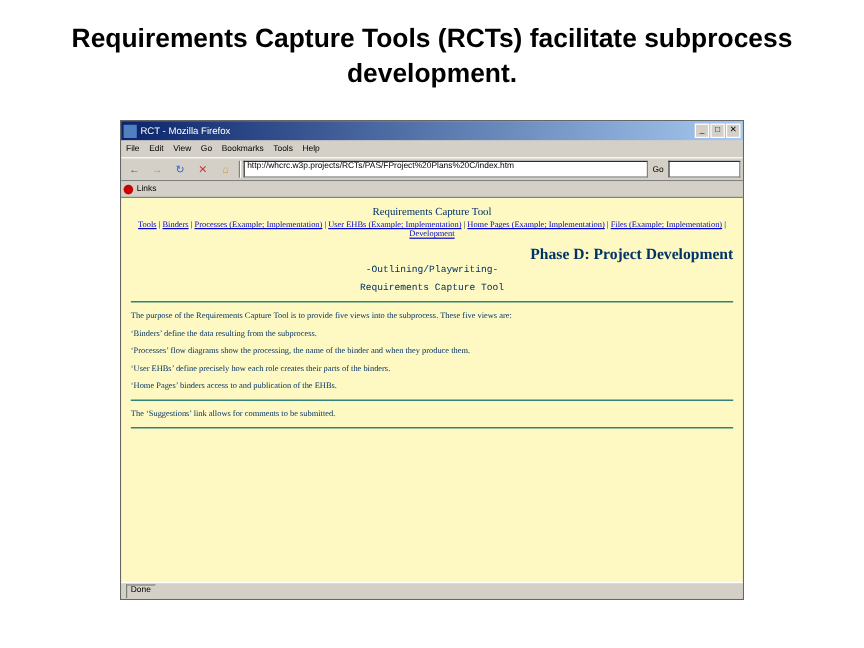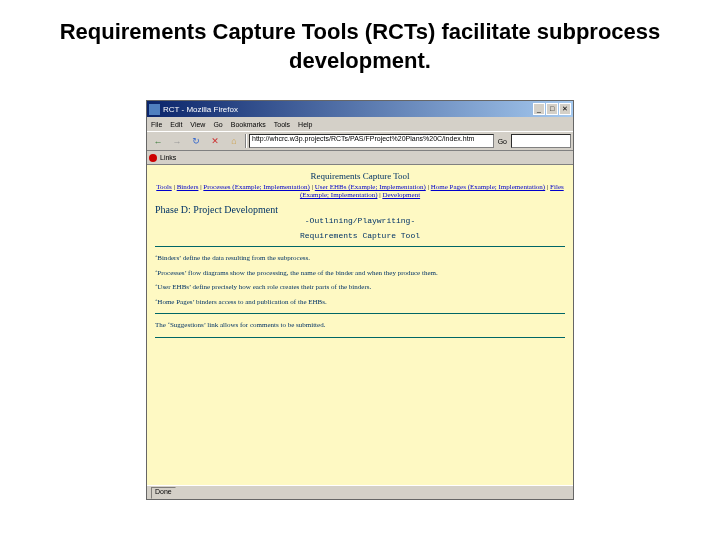--- a/index.html
+++ b/index.html
@@ -1,35 +1,35 @@
 <!DOCTYPE html>
 <html><head>
 <meta charset="utf-8">
 <style>
 * { margin: 0; padding: 0; box-sizing: border-box; }
 body { width: 720px; height: 540px; background: #fff; font-family: Arial, sans-serif; }
 .slide-title { font-size: 22px; font-weight: bold; text-align: center; padding: 18px 30px 10px 30px; line-height: 1.3; }
-.browser-window { width: 428px; margin: 15px auto 0; border: 1px solid #666; background: #d4d0c8; }
+.browser-window { width: 520px; margin: 15px auto 0; border: 1px solid #666; background: #d4d0c8; }
 .title-bar { height: 16px; background: linear-gradient(to right, #0a246a, #a6caf0); display: flex; align-items: center; padding: 0 2px; }
 .title-bar-icon { width: 11px; height: 11px; background: #5080c0; margin-right: 3px; }
 .title-bar-text { color: #fff; font-size: 8px; flex: 1; }
 .window-controls { display: flex; gap: 1px; }
 .window-btn { width: 12px; height: 12px; background: #d4d0c8; border: 1px solid #fff; font-size: 7px; text-align: center; line-height: 10px; }
 .menu-bar { height: 14px; background: #d4d0c8; display: flex; align-items: center; padding: 0 4px; font-size: 7px; gap: 8px; }
 .toolbar { height: 20px; background: #d4d0c8; border-top: 1px solid #fff; border-bottom: 1px solid #808080; display: flex; align-items: center; padding: 0 2px; gap: 1px; }
 .tool-btn { width: 18px; height: 16px; border: 1px solid #d4d0c8; display: flex; align-items: center; justify-content: center; font-size: 9px; }
 .tool-sep { width: 2px; height: 14px; border-left: 1px solid #808080; border-right: 1px solid #fff; margin: 0 1px; }
 .addr-input { flex: 1; height: 14px; background: #fff; border: 1px inset #808080; font-size: 7px; padding: 0 2px; }
 .link-bar { height: 14px; background: #d4d0c8; border-bottom: 1px solid #808080; display: flex; align-items: center; padding: 0 2px; gap: 3px; font-size: 7px; }
 .red-dot { width: 8px; height: 8px; background: #c00; border-radius: 50%; }
 .content-area { background: #fef9c3; padding: 6px 8px; min-height: 320px; font-family: 'Times New Roman', serif; }
 .doc-title { text-align: center; font-size: 9px; color: #003366; margin-bottom: 2px; }
 .nav-links { text-align: center; font-size: 7px; margin-bottom: 5px; }
 .nav-links a { color: #0000cc; text-decoration: underline; }
-.phase-title { text-align: left; font-size: 10px; font-weight: normal; color: #003366; margin: 4px 0 1px; }
+.phase-title { text-align: right; font-size: 13px; font-weight: bold; color: #003366; margin: 4px 0 1px; }
 .subtitle { text-align: center; font-size: 8px; color: #003366; margin-bottom: 6px; font-family: Liberation Mono, monospace; }
 hr.content-hr { border: 0; border-top: 1px solid #006666; margin: 6px 0; }
 .body-text { font-size: 7px; color: #003366; line-height: 1.5; margin-bottom: 4px; }
 .status-bar { height: 14px; background: #d4d0c8; border-top: 1px solid #fff; display: flex; align-items: center; padding: 0 4px; font-size: 7px; }
 .status-cell { border: 1px inset #d4d0c8; height: 12px; padding: 0 3px; }
 </style>
 </head>
 <body>
 
 <div class="slide-title">Requirements Capture Tools (RCTs) facilitate subprocess development.</div>
@@ -81,20 +81,21 @@
       <a>Processes (Example; Implementation)</a> |
       <a>User EHBs (Example; Implementation)</a> |
       <a>Home Pages (Example; Implementation)</a> |
       <a>Files (Example; Implementation)</a> |
       <a>Development</a>
     </div>
     <div class="phase-title">Phase D: Project Development</div>
     <div class="subtitle">-Outlining/Playwriting-</div>
     <div class="subtitle">Requirements Capture Tool</div>
     <hr class="content-hr">
+    <div class="body-text">The purpose of the Requirements Capture Tool is to provide five views into the subprocess. These five views are:</div>
     <div class="body-text">‘Binders’ define the data resulting from the subprocess.</div>
     <div class="body-text">‘Processes’ flow diagrams show the processing, the name of the binder and when they produce them.</div>
     <div class="body-text">‘User EHBs’ define precisely how each role creates their parts of the binders.</div>
     <div class="body-text">‘Home Pages’ binders access to and publication of the EHBs.</div>
     <hr class="content-hr">
     <div class="body-text">The ‘Suggestions’ link allows for comments to be submitted.</div>
     <hr class="content-hr">
   </div>
 
   <div class="status-bar">

